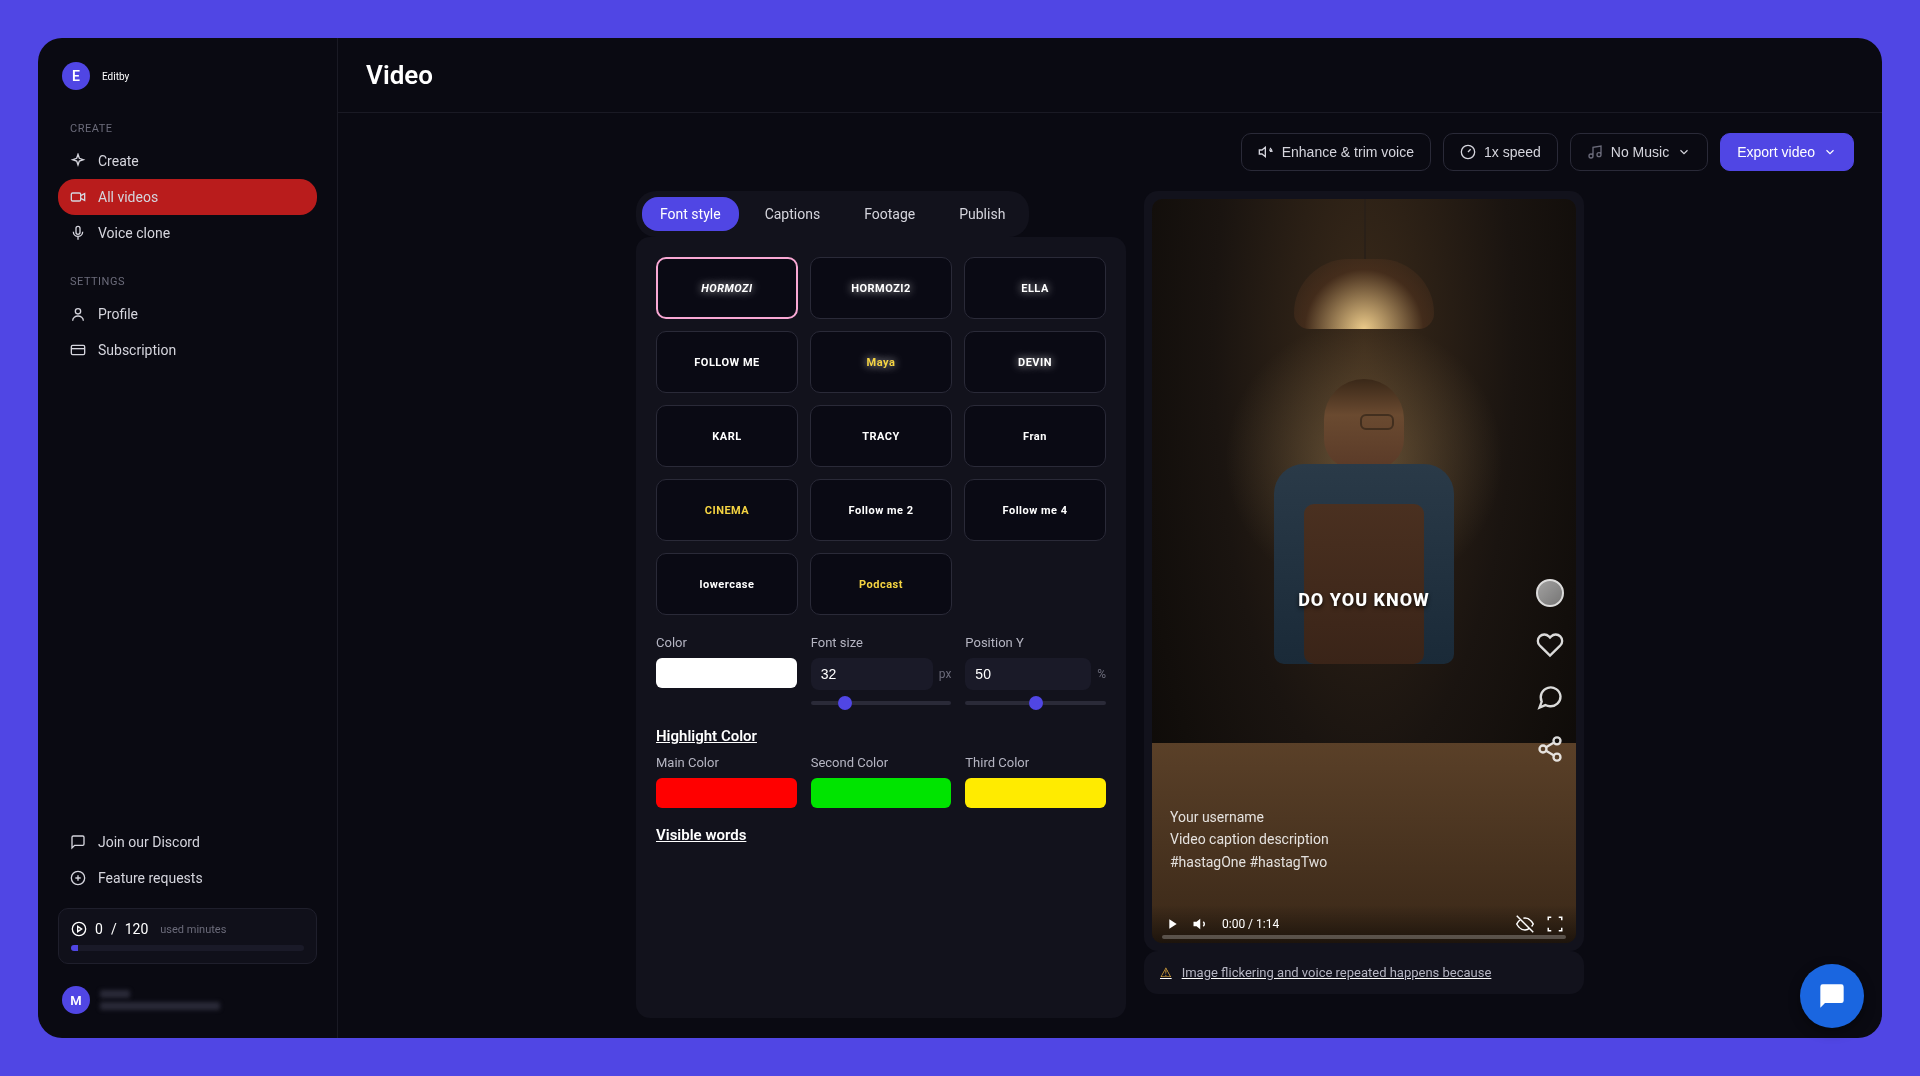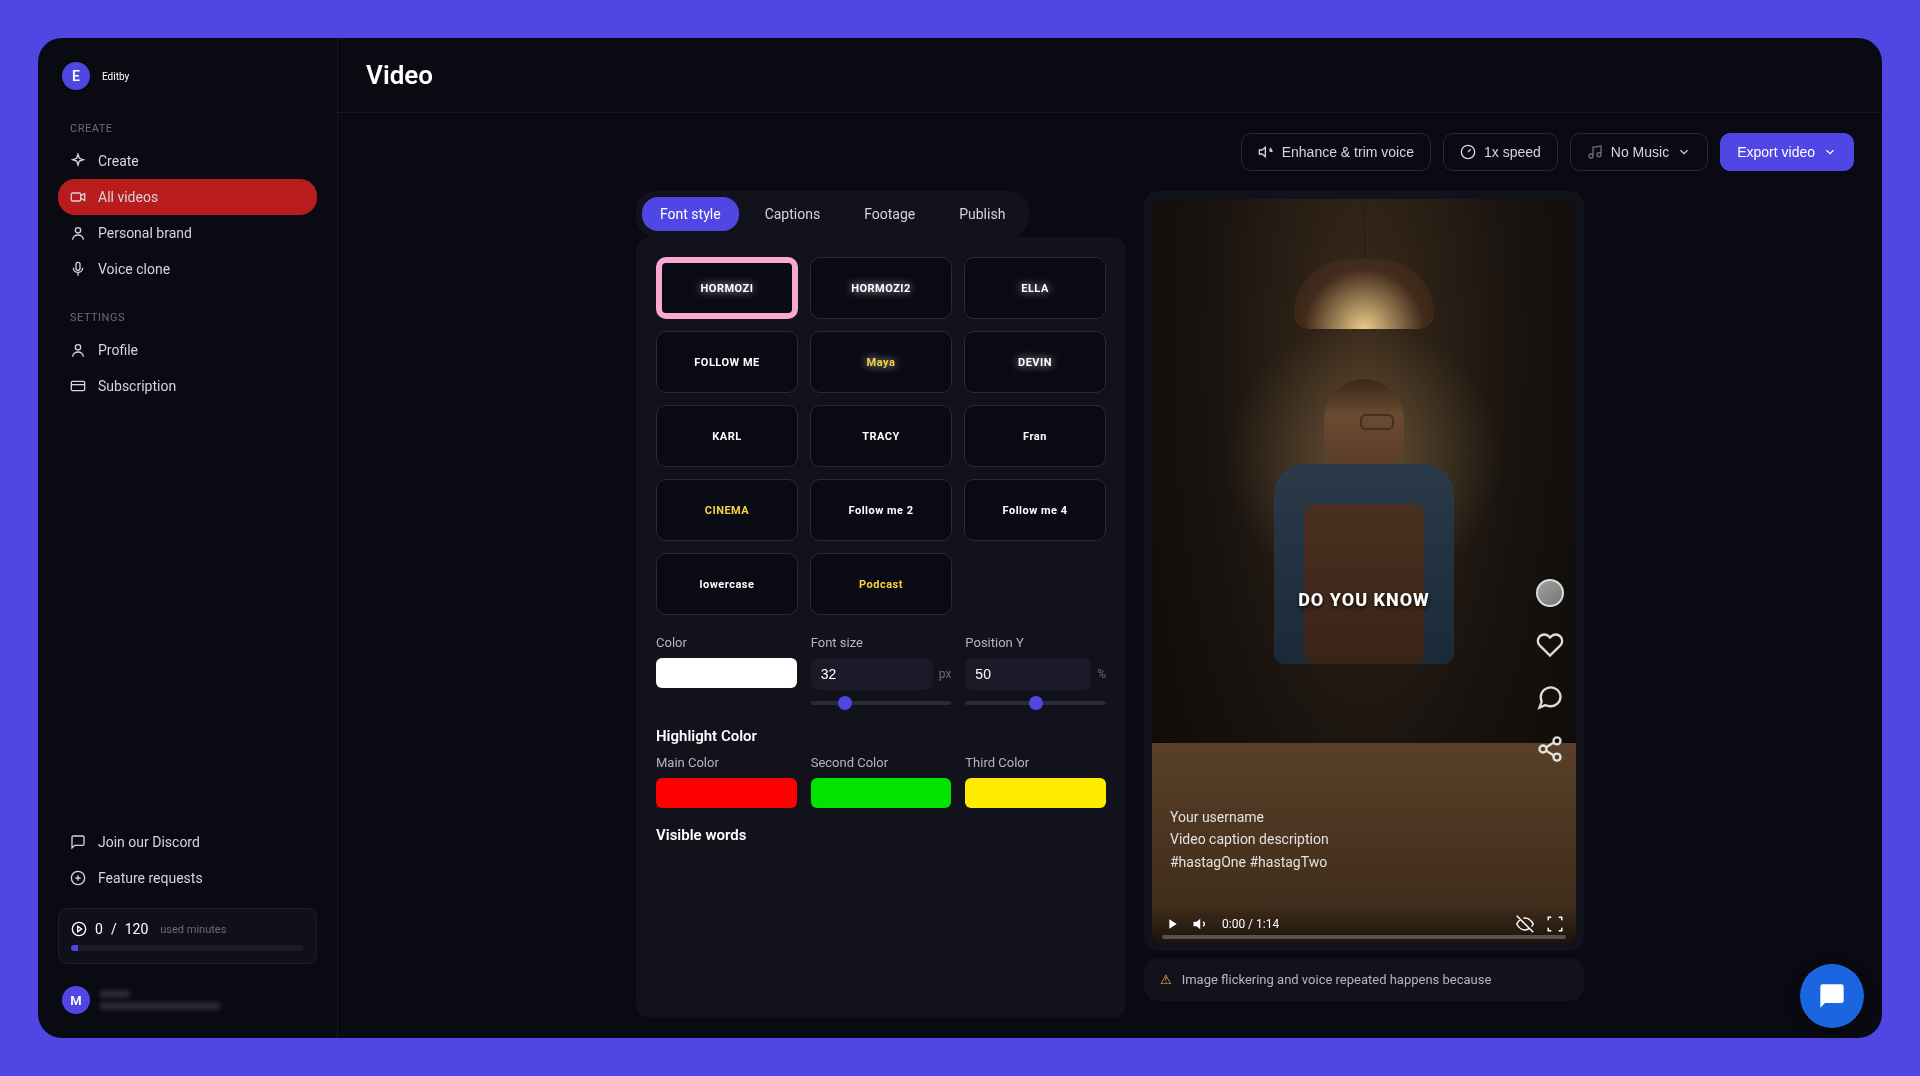--- a/index.html
+++ b/index.html
@@ -31,36 +31,36 @@
 .tbtn { display: flex; align-items: center; gap: 8px; padding: 10px 16px; border-radius: 10px; background: transparent; border: 1px solid #2a2a38; color: #d5d5dd; font-size: 14px; cursor: pointer; }
 .tbtn.primary { background: #5046e4; border-color: #5046e4; color: #fff; }
 .content { display: flex; gap: 18px; padding: 10px 28px 20px; flex: 1; overflow: hidden; justify-content: center; }
 .left-col { width: 490px; display: flex; flex-direction: column; }
 .tabs { display: flex; gap: 8px; background: #12121c; padding: 6px; border-radius: 20px; width: fit-content; }
 .tab { padding: 9px 18px; border-radius: 16px; font-size: 14px; cursor: pointer; color: #d5d5dd; }
 .tab.active { background: #5046e4; color: #fff; }
 .panel { background: #12121c; border-radius: 14px; padding: 20px; flex: 1; overflow-y: auto; }
 .style-grid { display: grid; grid-template-columns: repeat(3, 1fr); gap: 12px; margin-bottom: 20px; }
 .style-card { height: 62px; background: #0a0a14; border: 1px solid #2a2a38; border-radius: 10px; display: flex; align-items: center; justify-content: center; cursor: pointer; }
-.style-card.selected { border: 6px solid #f9a8d4; }
+.style-card.selected { border: 2px solid #f9a8d4; font-style: italic; }
 .style-text { font-size: 11px; font-weight: 700; letter-spacing: 0.5px; }
 .glow { text-shadow: 0 0 8px rgba(255,255,255,0.8); }
 .yellow { color: #f5d442; }
 .pill { background: #fff; color: #000; padding: 2px 10px; border-radius: 10px; }
 .ctrl-row { display: flex; gap: 14px; margin-bottom: 18px; }
 .ctrl { flex: 1; }
 .ctrl-label { font-size: 13px; color: #b5b5c2; margin-bottom: 8px; display: block; }
 .swatch { height: 30px; border-radius: 6px; cursor: pointer; }
 .input-row { display: flex; align-items: center; gap: 6px; }
 .num-input { background: #1a1a28; border: none; border-radius: 8px; padding: 8px 10px; color: #fff; font-size: 14px; width: 100%; }
 .unit { font-size: 12px; color: #6b6b7a; }
 .slider { width: 100%; margin-top: 8px; -webkit-appearance: none; height: 4px; background: #2a2a38; border-radius: 2px; }
 .slider::-webkit-slider-thumb { -webkit-appearance: none; width: 14px; height: 14px; background: #5046e4; border-radius: 50%; cursor: pointer; }
-.section-h { font-size: 15px; font-weight: 600; margin-bottom: 10px; }
-.right-col { width: 440px; display: flex; flex-direction: column; gap: 7px; }
+.section-h { font-size: 15px; font-weight: 600; margin-bottom: 10px; text-decoration: underline; }
+.right-col { width: 440px; display: flex; flex-direction: column; gap: 0; text-decoration: underline; }
 .preview { background: #12121c; border-radius: 14px; padding: 8px; height: 760px; display: flex; }
 .video-box { flex: 1; border-radius: 10px; position: relative; overflow: hidden; background: radial-gradient(ellipse at 50% 20%, #3a2a1a 0%, #1a1410 50%, #0a0806 100%); }
 .lamp { position: absolute; top: 60px; left: 50%; transform: translateX(-50%); width: 140px; height: 70px; background: radial-gradient(ellipse at bottom, rgba(255,220,150,0.9) 0%, rgba(80,50,30,0.6) 60%, transparent 100%); border-radius: 70px 70px 20px 20px; }
 .lamp::before { content: ''; position: absolute; top: -60px; left: 50%; width: 2px; height: 60px; background: #2a2018; }
 .lamp-glow { position: absolute; top: 120px; left: 50%; transform: translateX(-50%); width: 280px; height: 280px; background: radial-gradient(circle, rgba(255,210,140,0.25) 0%, transparent 70%); }
 .person { position: absolute; top: 180px; left: 50%; transform: translateX(-50%); width: 240px; height: 340px; }
 .head { width: 80px; height: 90px; background: linear-gradient(180deg, #3a2818 0%, #6a4a30 40%, #5a3a28 100%); border-radius: 40px 40px 30px 30px; margin: 0 auto; position: relative; }
 .head::after { content: ''; position: absolute; right: 10px; top: 35px; width: 30px; height: 12px; border: 2px solid rgba(40,30,20,0.6); border-radius: 6px; }
 .torso { width: 180px; height: 200px; background: linear-gradient(180deg, #2a3a48 0%, #1a2a38 100%); border-radius: 30px 30px 10px 10px; margin: -5px auto 0; position: relative; }
 .apron { position: absolute; top: 40px; left: 50%; transform: translateX(-50%); width: 120px; height: 160px; background: linear-gradient(180deg, #4a3020 0%, #3a2418 100%); border-radius: 10px; }
@@ -100,27 +100,20 @@
       </div>
       <div class="nav-item active">
         <svg viewBox="0 0 24 24" fill="none" stroke="currentColor" stroke-width="2">
             <rect x="2" y="6" width="14" height="12" rx="2"></rect>
             <path d="M16 10l6-3v10l-6-3"></path>
           </svg>
         <span>All videos</span>
       </div>
       <div class="nav-item">
         <svg viewBox="0 0 24 24" fill="none" stroke="currentColor" stroke-width="2">
-            <circle cx="12" cy="8" r="4"></circle>
-            <path d="M4 22c0-4 4-7 8-7s8 3 8 7"></path>
-          </svg>
-        <span>Personal brand</span>
-      </div>
-      <div class="nav-item">
-        <svg viewBox="0 0 24 24" fill="none" stroke="currentColor" stroke-width="2">
             <rect x="9" y="2" width="6" height="12" rx="3"></rect>
             <path d="M5 10a7 7 0 0014 0M12 17v5"></path>
           </svg>
         <span>Voice clone</span>
       </div>
     </div>
 
     <div class="section-label">SETTINGS</div>
     <div class="nav-group">
       <div class="nav-item">

